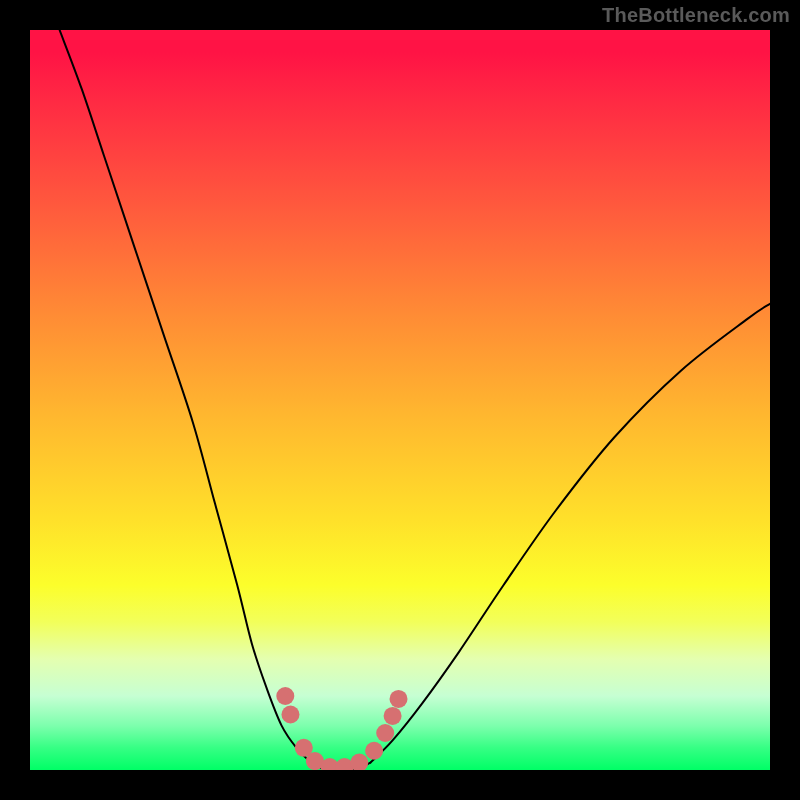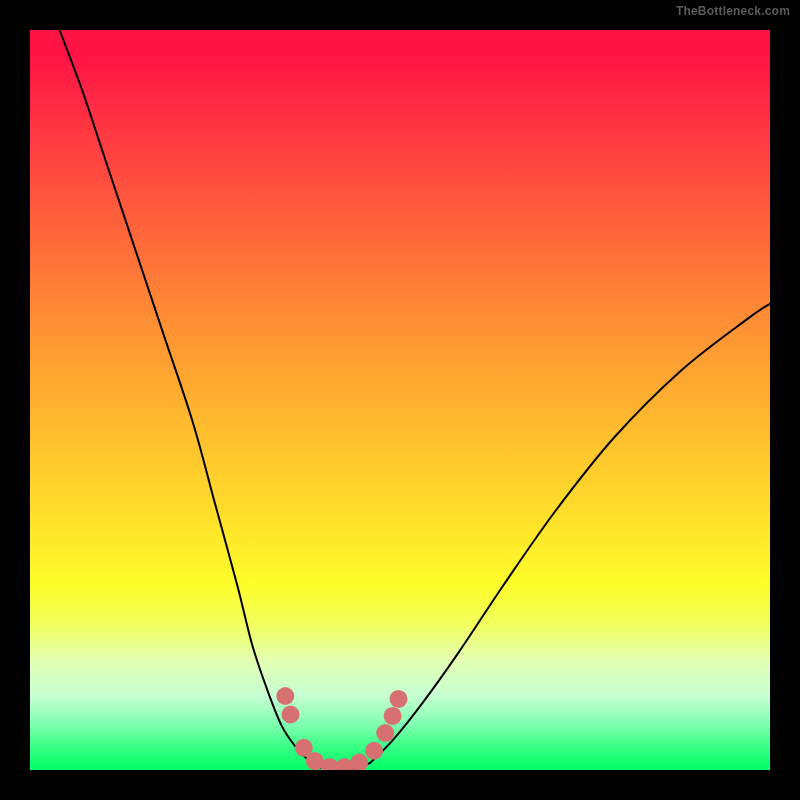--- a/index.html
+++ b/index.html
@@ -15,21 +15,21 @@
     position: relative;
     width: 800px;
     height: 800px;
     background: #000;
   }
   .watermark {
     position: absolute;
     top: 4px;
     right: 10px;
     color: #5a5a5a;
-    font-size: 12px;
+    font-size: 20px;
     font-weight: 600;
     letter-spacing: 0.2px;
     z-index: 20;
   }
   .plot-area {
     position: absolute;
     left: 30px;
     top: 30px;
     width: 740px;
     height: 740px;

